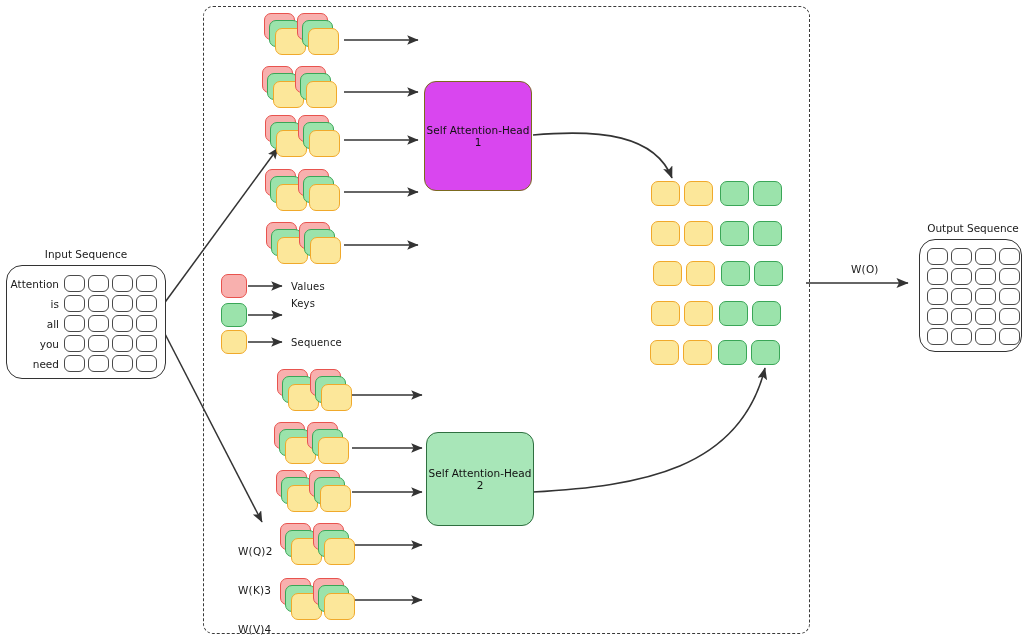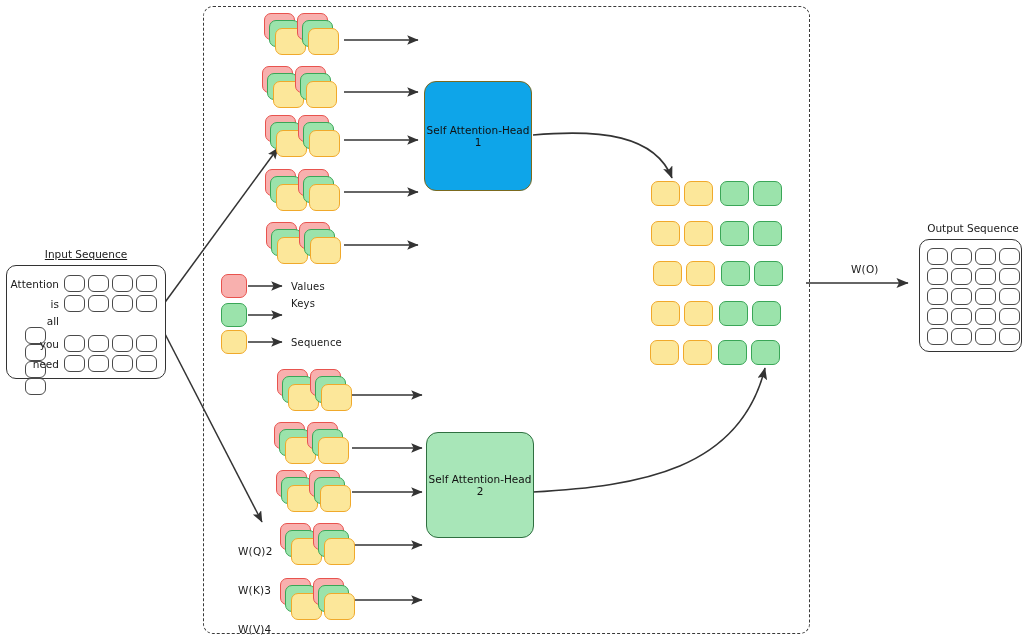--- a/index.html
+++ b/index.html
@@ -30,21 +30,21 @@
     font-family: "DejaVu Sans", sans-serif;
     color: #1a1a1a;
     white-space: pre;
     letter-spacing: .2px;
   }
 
   
   .seq-panel {
     position: absolute;
     border: 1.6px solid #333333;
-    border-radius: 10px;
+    border-radius: 16px;
     background: #ffffff;
     box-sizing: border-box;
   }
   .seq-title {
     position: absolute;
     font-size: 10.5px;
     color: #1a1a1a;
     text-align: center;
     white-space: nowrap;
   }
@@ -115,21 +115,21 @@
     border: 1.7px solid #3c3c3c;
     border-radius: 12px;
     box-sizing: border-box;
     display: flex;
     align-items: center;
     justify-content: center;
     font-size: 10.5px;
     color: #111111;
     text-align: center;
   }
-  .head-box.h1 { background: #0ea5e9; border-color: #7b6a1e; }
+  .head-box.h1 { background: #d946ef; border-color: #7b6a1e; }
   .head-box.h2 { background: #a8e6b8; border-color: #2f6f40; }
 
   
   .legend-sw {
     position: absolute;
     width: 26px;
     height: 24px;
     border-radius: 7px;
     box-sizing: border-box;
   }
@@ -186,38 +186,38 @@
 
     <line x1="806" y1="283" x2="908" y2="283" stroke="#333333" stroke-width="1.6" marker-end="url(#arrow)"></line>
 
     <line x1="248" y1="286" x2="282" y2="286" stroke="#333333" stroke-width="1.5" marker-end="url(#arrow)"></line>
     <line x1="248" y1="315" x2="282" y2="315" stroke="#333333" stroke-width="1.5" marker-end="url(#arrow)"></line>
     <line x1="248" y1="342" x2="282" y2="342" stroke="#333333" stroke-width="1.5" marker-end="url(#arrow)"></line>
   </svg>
 
   <div class="dashed-box" style="left:203px; top:6px; width:607px; height:628px;"></div>
 
-  <div class="seq-title" style="left:6px; top:248px; width:160px;text-decoration:underline;">Input Sequence</div>
+  <div class="seq-title" style="left:6px; top:248px; width:160px;">Input Sequence</div>
 
   <div class="seq-panel" style="left:6px; top:265px; width:160px; height:114px;">
     <div class="seq-row" style="left:3px; top:9px;">
       <span class="seq-rowlabel">Attention</span>
       <span class="seq-cell"></span>
       <span class="seq-cell"></span>
       <span class="seq-cell"></span>
       <span class="seq-cell"></span>
     </div>
     <div class="seq-row" style="left:3px; top:29px;">
       <span class="seq-rowlabel">is</span>
       <span class="seq-cell"></span>
       <span class="seq-cell"></span>
       <span class="seq-cell"></span>
       <span class="seq-cell"></span>
     </div>
-    <div class="seq-row" style="left:3px; top:49px;flex-direction:column;">
+    <div class="seq-row" style="left:3px; top:49px;">
       <span class="seq-rowlabel">all</span>
       <span class="seq-cell"></span>
       <span class="seq-cell"></span>
       <span class="seq-cell"></span>
       <span class="seq-cell"></span>
     </div>
     <div class="seq-row" style="left:3px; top:69px;">
       <span class="seq-rowlabel">you</span>
       <span class="seq-cell"></span>
       <span class="seq-cell"></span>
@@ -376,21 +376,21 @@
   <div class="legend-sw keys" style="left:221px; top:303px;"></div>
   <div class="lbl legend-text" style="left:291px; top:298px;">Keys</div>
 
   <div class="legend-sw queries" style="left:221px; top:330px;"></div>
   <div class="lbl legend-text" style="left:291px; top:337px;">Sequence</div>
 
   <div class="head-box h1" style="left:424px; top:81px; width:108px; height:110px;">
     <span>Self Attention-Head 1</span>
   </div>
 
-  <div class="head-box h2" style="left:426px; top:432px; width:108px; height:106px;">
+  <div class="head-box h2" style="left:426px; top:432px; width:108px; height:94px;">
     <span>Self Attention-Head 2</span>
   </div>
 
   <div class="concat-cell q" style="left:651px; top:181px;"></div>
   <div class="concat-cell q" style="left:684px; top:181px;"></div>
   <div class="concat-cell k" style="left:720px; top:181px;"></div>
   <div class="concat-cell k" style="left:753px; top:181px;"></div>
 
   <div class="concat-cell q" style="left:651px; top:221px;"></div>
   <div class="concat-cell q" style="left:684px; top:221px;"></div>

